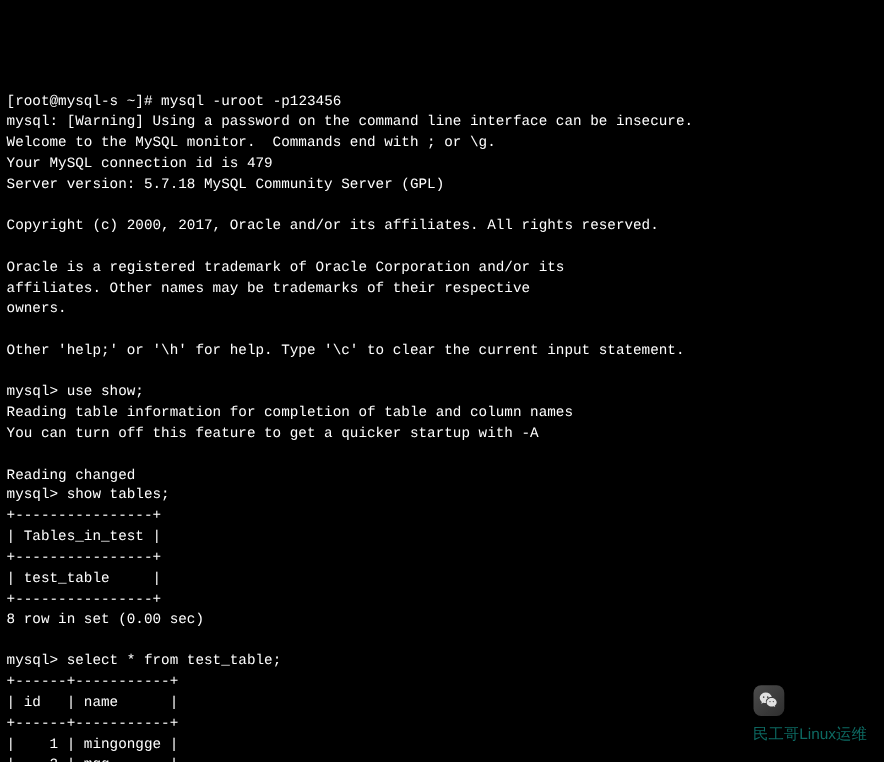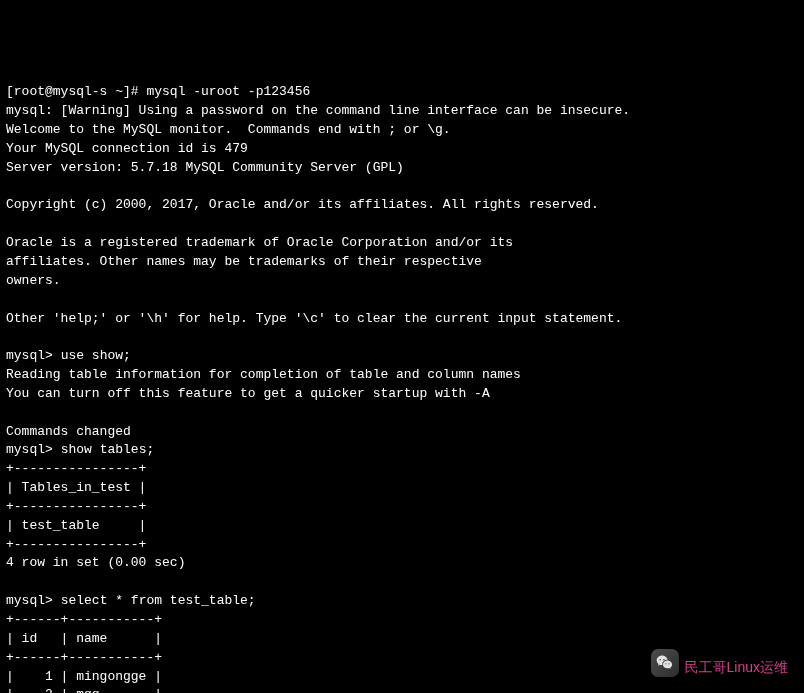--- a/index.html
+++ b/index.html
@@ -21,27 +21,28 @@
       position: relative;
     }
     .terminal {
       white-space: pre;
     }
     .watermark {
       position: absolute;
       right: 16px;
       bottom: 16px;
       display: flex;
-      align-items: flex-end;
+      align-items: flex-start;
       gap: 6px;
-      color: #ec4899;
+      color: #0f766e;
       font-family: -apple-system, BlinkMacSystemFont, "Segoe UI", sans-serif;
       font-size: 14px;
       font-weight: 500;
       opacity: 0.9;
+      flex-direction: column;
     }
     .wechat-icon {
       width: 28px;
       height: 28px;
       background: linear-gradient(135deg, #555, #333);
       border-radius: 7px;
       display: flex;
       align-items: center;
       justify-content: center;
     }
@@ -67,28 +68,28 @@
 <span>Oracle is a registered trademark of Oracle Corporation and/or its</span>
 <span>affiliates. Other names may be trademarks of their respective</span>
 <span>owners.</span>
 
 <span>Other 'help;' or '\h' for help. Type '\c' to clear the current input statement.</span>
 
 <span>mysql&gt;</span> <span>use show;</span>
 <span>Reading table information for completion of table and column names</span>
 <span>You can turn off this feature to get a quicker startup with -A</span>
 
-<span>Commands changed</span>
+<span>Reading changed</span>
 <span>mysql&gt;</span> <span>show tables;</span>
 <span>+----------------+</span>
 <span>| Tables_in_test |</span>
 <span>+----------------+</span>
 <span>| test_table     |</span>
 <span>+----------------+</span>
-<span>4 row in set (0.00 sec)</span>
+<span>8 row in set (0.00 sec)</span>
 
 <span>mysql&gt;</span> <span>select * from test_table;</span>
 <span>+------+-----------+</span>
 <span>| id   | name      |</span>
 <span>+------+-----------+</span>
 <span>|    1 | mingongge |</span>
 <span>|    2 | mgg       |</span>
 
 
 

